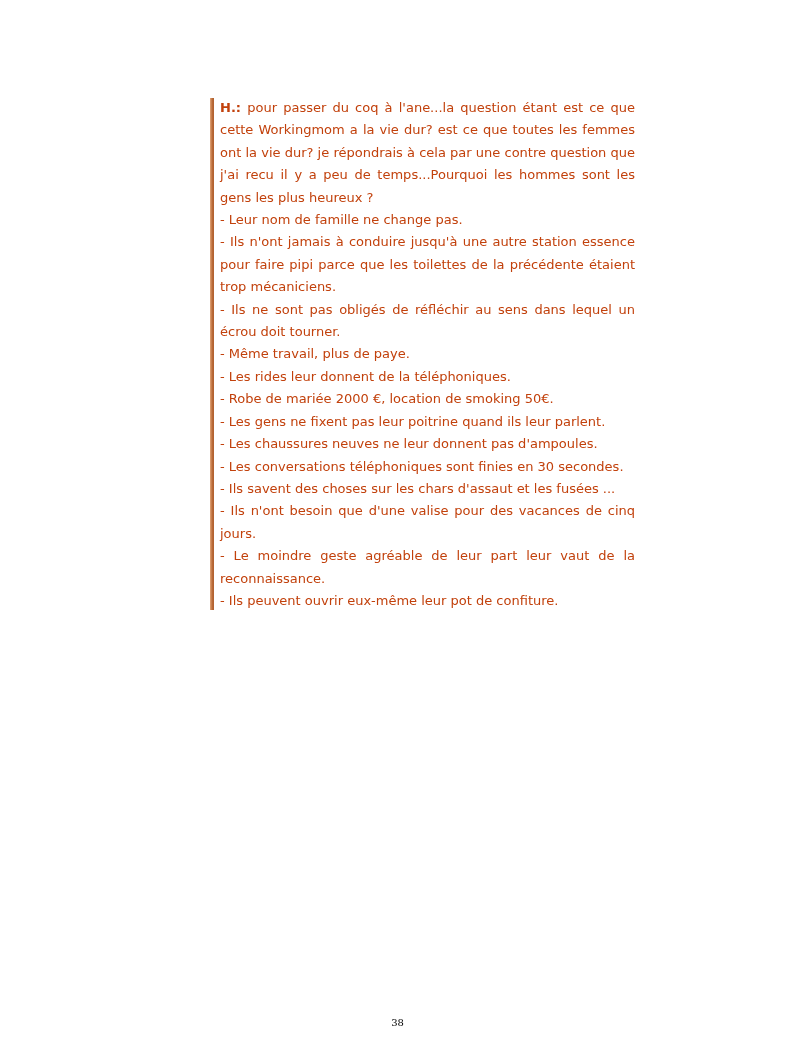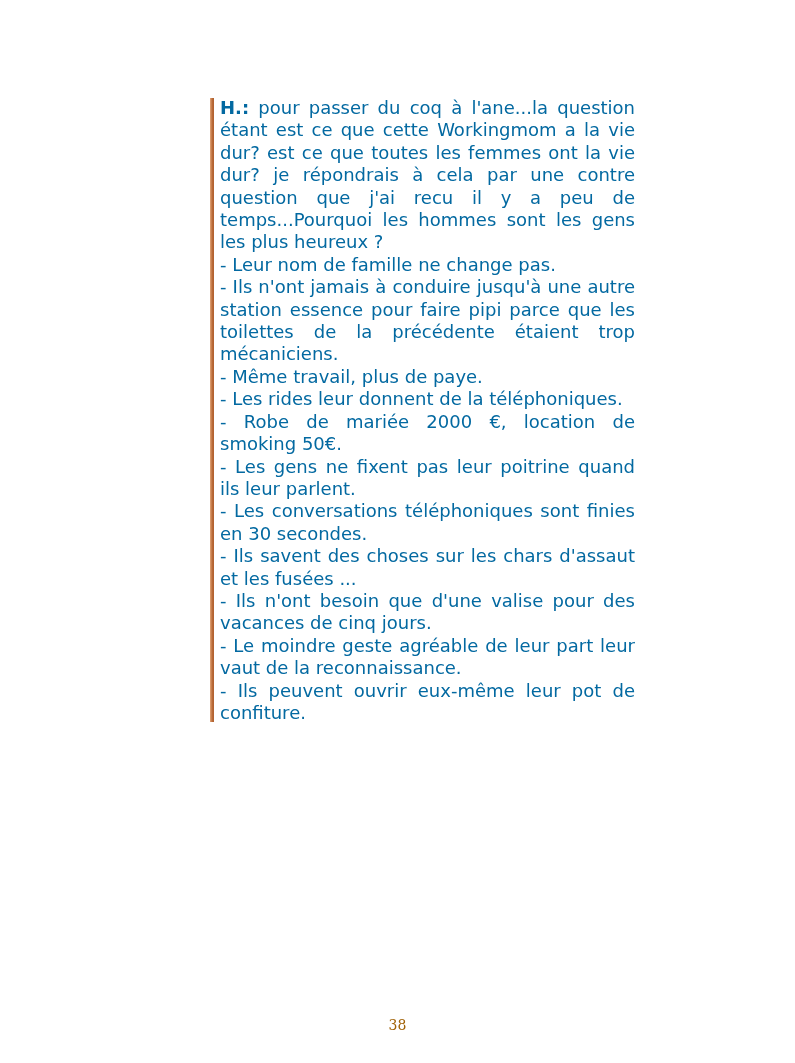--- a/index.html
+++ b/index.html
@@ -14,22 +14,22 @@
     background: #ffffff;
     overflow: hidden;
     font-family: "DejaVu Sans", "Liberation Sans", sans-serif;
   }
   .quote {
     position: absolute;
     left: 210px;
     top: 97px;
     width: 415px;
     padding-left: 10px;
-    color: #0369a1;
-    font-size: 18px;
+    color: #c2410c;
+    font-size: 13px;
     line-height: 22.4px;
     text-align: justify;
   }
   .accent-bar {
     position: absolute;
     left: 0;
     top: 1px;
     bottom: 2px;
     width: 4px;
     background: linear-gradient(90deg, #e3a679 0%, #b96b39 55%, #b05f2e 100%);
@@ -41,43 +41,45 @@
   .speaker {
     font-weight: bold;
   }
   .page-number {
     position: absolute;
     left: 0;
     right: 0;
     top: 1017px;
     text-align: center;
     font-family: "DejaVu Serif", "Liberation Serif", serif;
-    font-size: 14px;
-    color: #a16207;
+    font-size: 10px;
+    color: #000000;
   }
 </style>
 </head>
 <body>
 
 <div class="page">
 
   <div class="quote">
     <div class="accent-bar"></div>
 
     <p>
       <span class="speaker">H.:</span>
       <span>pour passer du coq à l'ane...la question étant est ce que cette Workingmom a la vie dur? est ce que toutes les femmes ont la vie dur? je répondrais à cela par une contre question que j'ai recu il y a peu de temps...Pourquoi les hommes sont les gens les plus heureux ?</span>
     </p>
 
     <p>- Leur nom de famille ne change pas.</p>
     <p>- Ils n'ont jamais à conduire jusqu'à une autre station essence pour faire pipi parce que les toilettes de la précédente étaient trop mécaniciens.</p>
+    <p>- Ils ne sont pas obligés de réfléchir au sens dans lequel un écrou doit tourner.</p>
     <p>- Même travail, plus de paye.</p>
     <p>- Les rides leur donnent de la téléphoniques.</p>
     <p>- Robe de mariée 2000 €, location de smoking 50€.</p>
     <p>- Les gens ne fixent pas leur poitrine quand ils leur parlent.</p>
+    <p>- Les chaussures neuves ne leur donnent pas d'ampoules.</p>
     <p>- Les conversations téléphoniques sont finies en 30 secondes.</p>
     <p>- Ils savent des choses sur les chars d'assaut et les fusées ...</p>
     <p>- Ils n'ont besoin que d'une valise pour des vacances de cinq jours.</p>
     <p>- Le moindre geste agréable de leur part leur vaut de la reconnaissance.</p>
     <p>- Ils peuvent ouvrir eux-même leur pot de confiture.</p>
   </div>
 
   <div class="page-number">38</div>
 
 </div>

